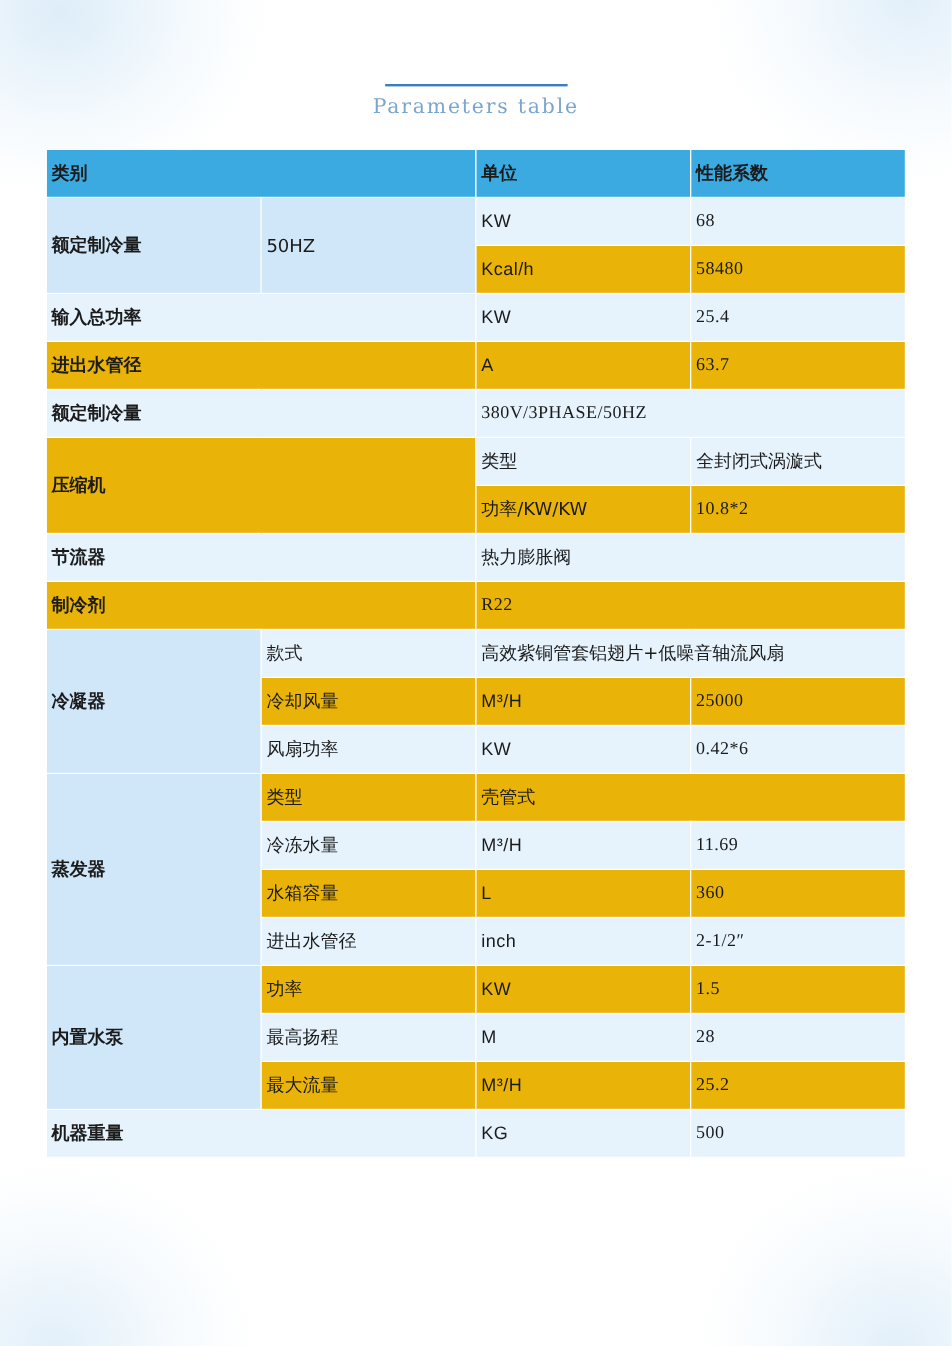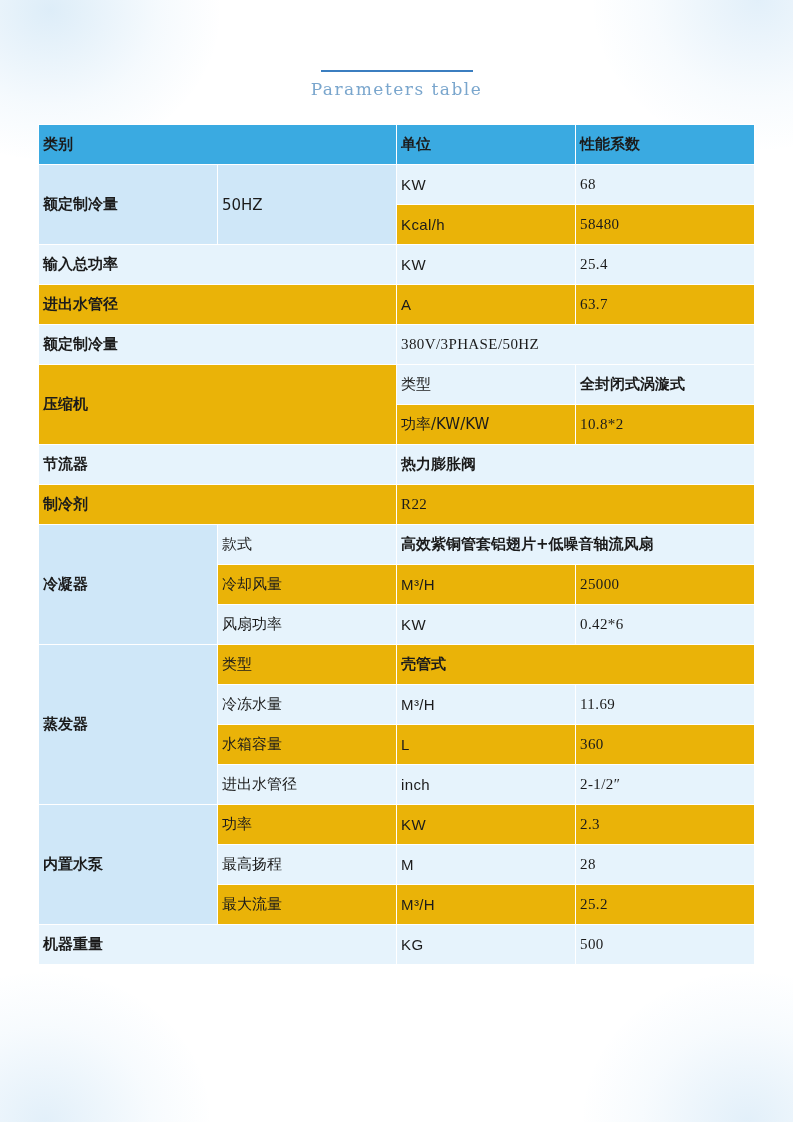--- a/index.html
+++ b/index.html
@@ -113,21 +113,20 @@
     font-size: 15px;
     letter-spacing: 0.4px;
   }
   td.unit {
     font-family: Liberation Sans, sans-serif;
     font-size: 15px;
     letter-spacing: 0.4px;
   }
   td.wide {
     font-size: 15.5px;
-    font-weight: bold;
   }
 </style>
 </head>
 <body>
 
 <div class="corner-glow glow-tl"></div>
 <div class="corner-glow glow-tr"></div>
 <div class="corner-glow glow-bl"></div>
 <div class="corner-glow glow-br"></div>
 
@@ -230,21 +229,21 @@
       <tr>
         <td class="tint-b sub">进出水管径</td>
         <td class="tint-b unit">inch</td>
         <td class="tint-b num">2-1/2″</td>
       </tr>
 
       <tr>
         <td class="tint-a label" rowspan="3">内置水泵</td>
         <td class="tint-c sub">功率</td>
         <td class="tint-c unit">KW</td>
-        <td class="tint-c num">2.3</td>
+        <td class="tint-c num">1.5</td>
       </tr>
       <tr>
         <td class="tint-b sub">最高扬程</td>
         <td class="tint-b unit">M</td>
         <td class="tint-b num">28</td>
       </tr>
       <tr>
         <td class="tint-c sub">最大流量</td>
         <td class="tint-c unit">M³/H</td>
         <td class="tint-c num">25.2</td>

